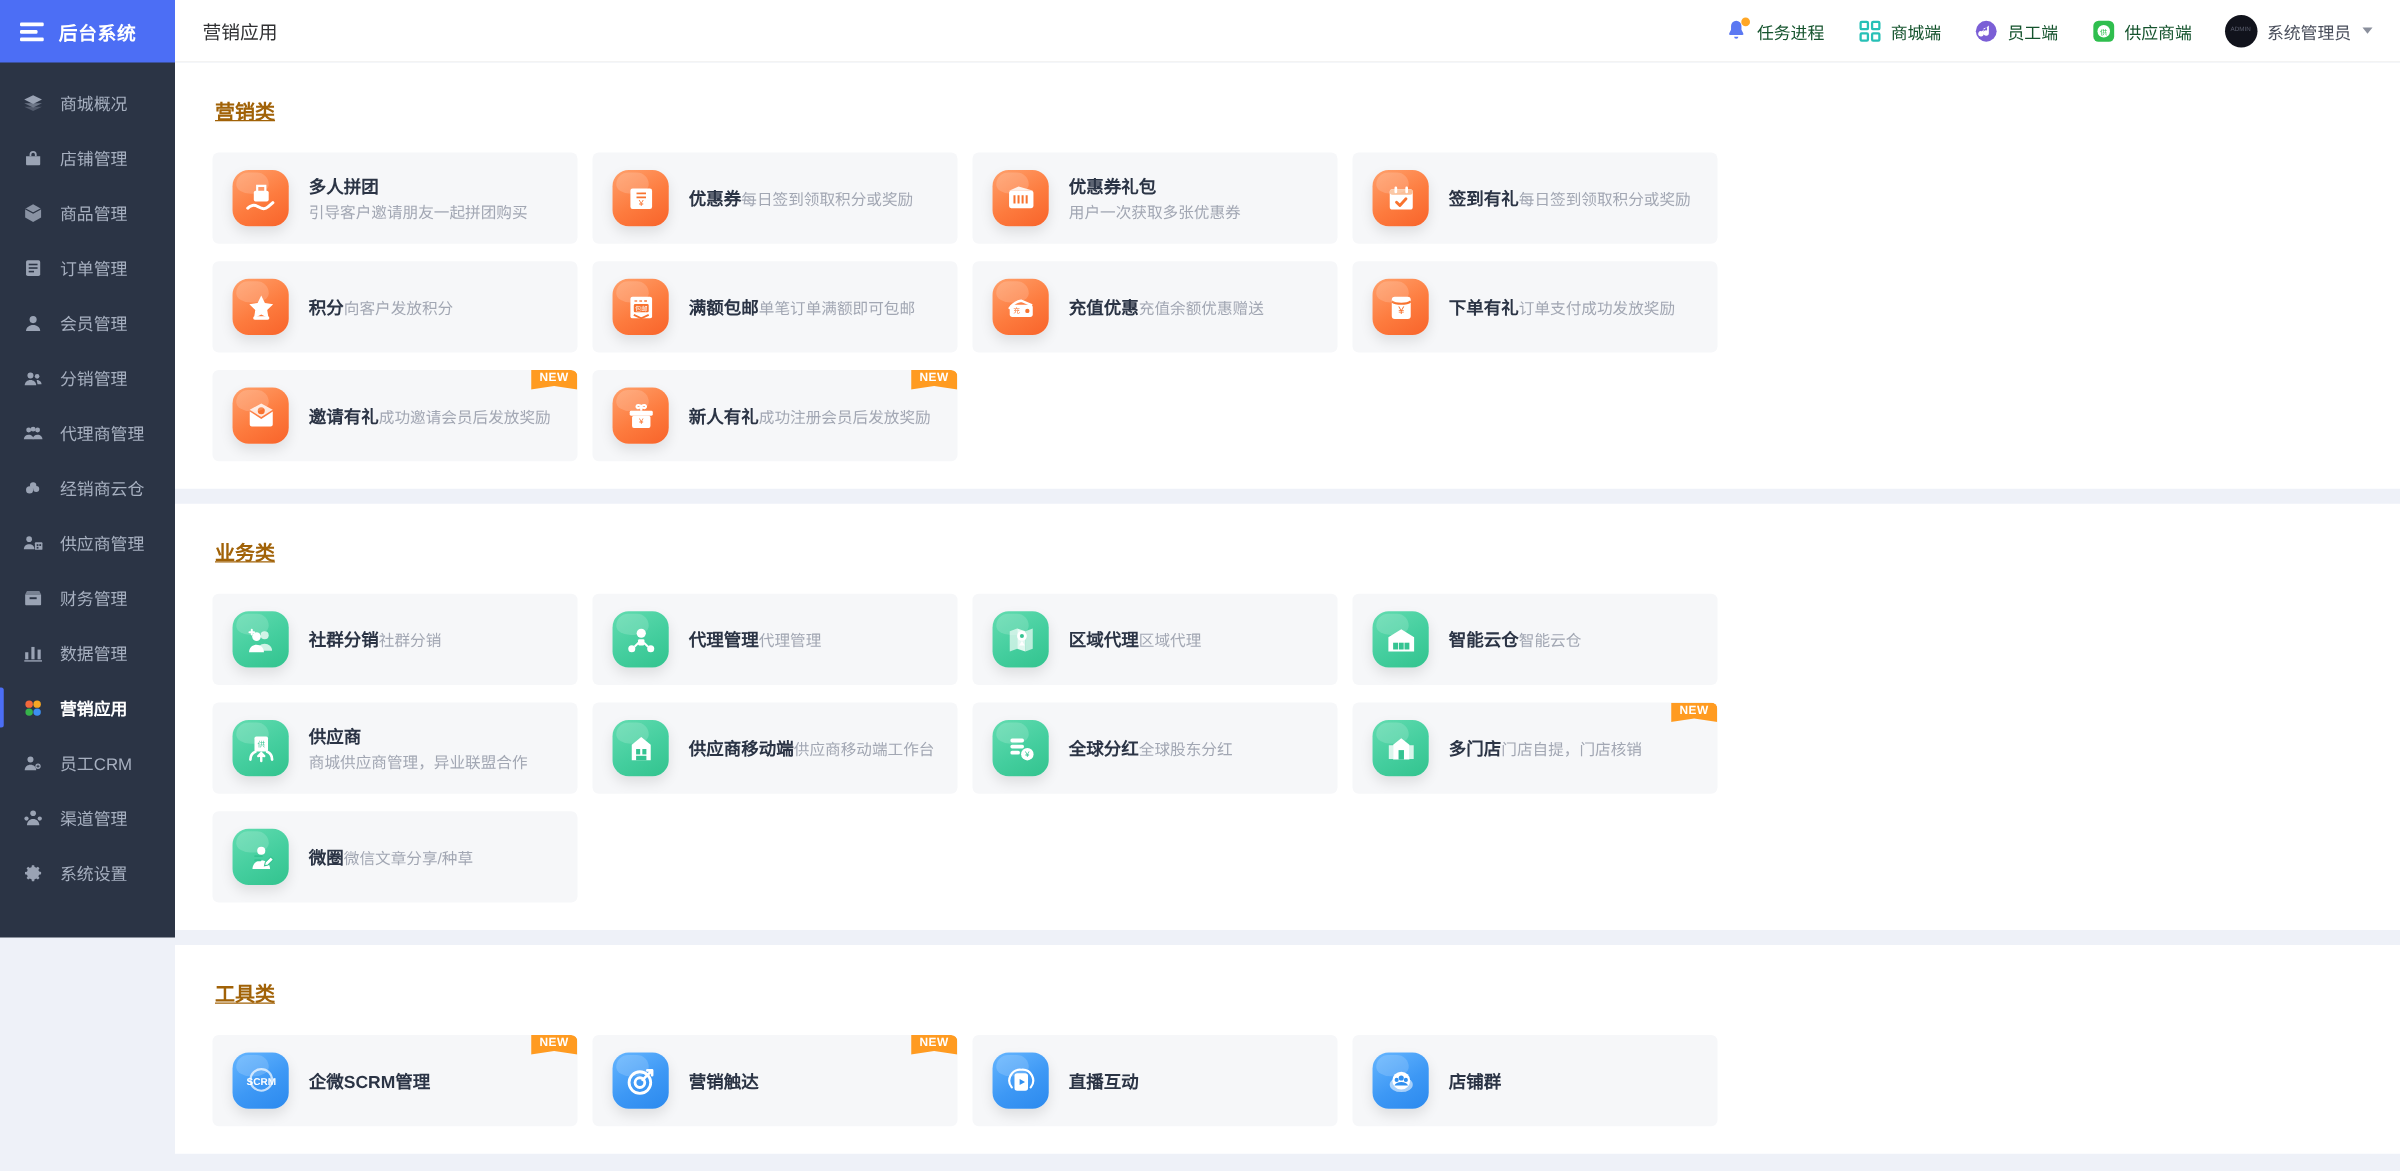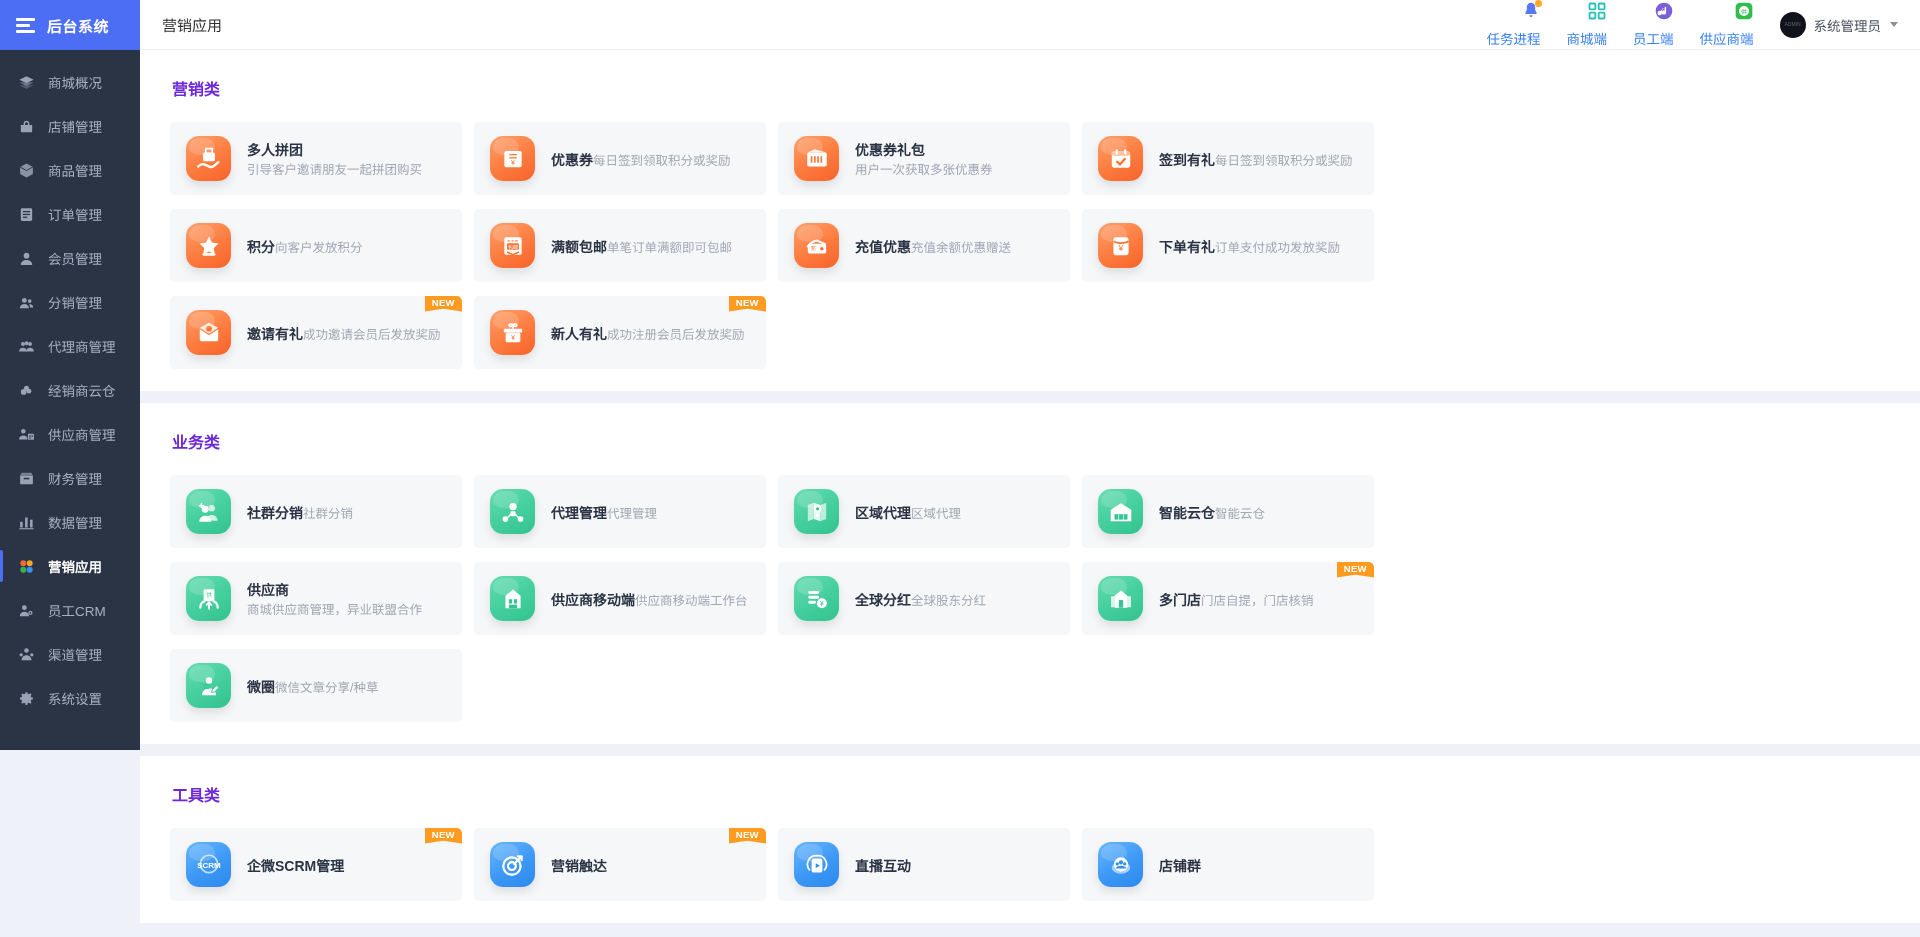--- a/index.html
+++ b/index.html
@@ -59,21 +59,21 @@
 
   .topbar {
     height: 50px; background: #ffffff;
     display: flex; align-items: center; justify-content: space-between;
     padding: 0 22px 0 22px;
     flex: 0 0 50px;
     border-bottom: 1px solid #f0f0f0;
   }
   .topbar-title { font-size: 15px; color: #303133; font-weight: 500; }
   .topbar-right { display: flex; align-items: center; gap: 26px; }
-  .top-link { display: flex; align-items: flex-end; gap: 7px; font-size: 13.5px; color: #3b82f6; cursor: pointer; flex-direction: column; }
+  .top-link { display: flex; align-items: flex-start; gap: 7px; font-size: 13.5px; color: #14532d; cursor: pointer; }
   .top-link .t-ico { width: 20px; height: 20px; flex: 0 0 20px; position: relative; display: block; }
   .top-link .t-ico svg { width: 20px; height: 20px; display: block; }
   .bell-dot { position: absolute; right: -1px; top: -1px; width: 7px; height: 7px; border-radius: 50%; background: #ffa726; }
   .user-chip { display: flex; align-items: center; gap: 8px; cursor: pointer; }
   .avatar {
     width: 26px; height: 26px; border-radius: 50%;
     background: #11131c;
     display: flex; align-items: center; justify-content: center;
     color: #5d6170; font-size: 5px; line-height: 1.1; text-align: center; overflow: hidden;
   }
@@ -90,22 +90,23 @@
   .content::-webkit-scrollbar { width: 9px; }
   .content::-webkit-scrollbar-track { background: #ffffff; }
   .content::-webkit-scrollbar-thumb { background: #c8c8c8; border-radius: 5px; }
 
   .panel {
     background: #ffffff;
     margin: 0 0 12px 0;
     padding: 26px 30px 22px 30px;
   }
   .panel-title {
-    font-size: 16px; color: #6d28d9; font-weight: 700;
+    font-size: 16px; color: #a16207; font-weight: 700;
     margin: 0 0 22px 2px;
+    text-decoration: underline;
   }
   .grid {
     display: grid;
     grid-template-columns: repeat(4, 292px);
     gap: 14px 12px;
   }
   .card {
     background: #f6f7f9;
     border-radius: 5px;
     height: 73px;

